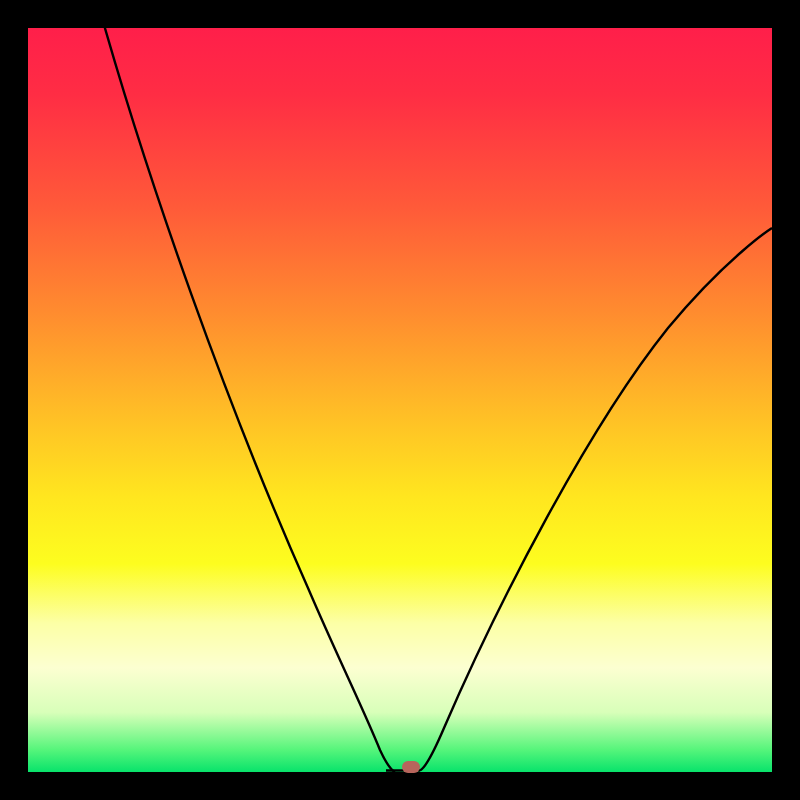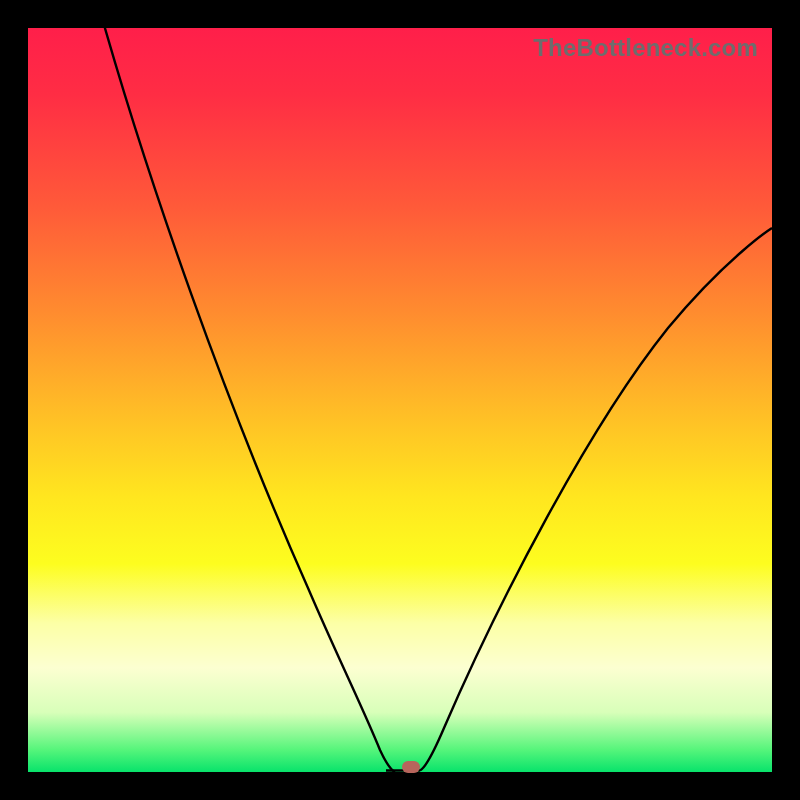--- a/index.html
+++ b/index.html
@@ -64,21 +64,20 @@
     border-radius: 6px;
   }
 </style>
 </head>
 <body>
 
 <div class="frame">
 
   <div class="plot-area">
 
-    <div class="watermark">TheBottleneck.com</div>
 
     <svg class="curve" viewBox="0 0 744 744" preserveAspectRatio="none">
 
       <path d="M 69 -28
                C 120 155, 200 380, 280 560
                C 310 630, 335 680, 352 722
                C 358 735, 363 742, 367 744" fill="none" stroke="#000" stroke-width="2.4"></path>
 
       <path d="M 358 742.5 L 392 742.5" fill="none" stroke="#000" stroke-width="2.4"></path>
 

